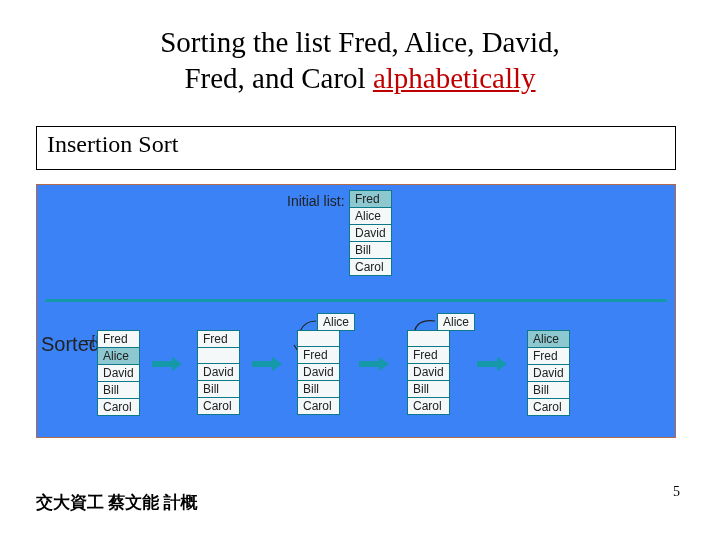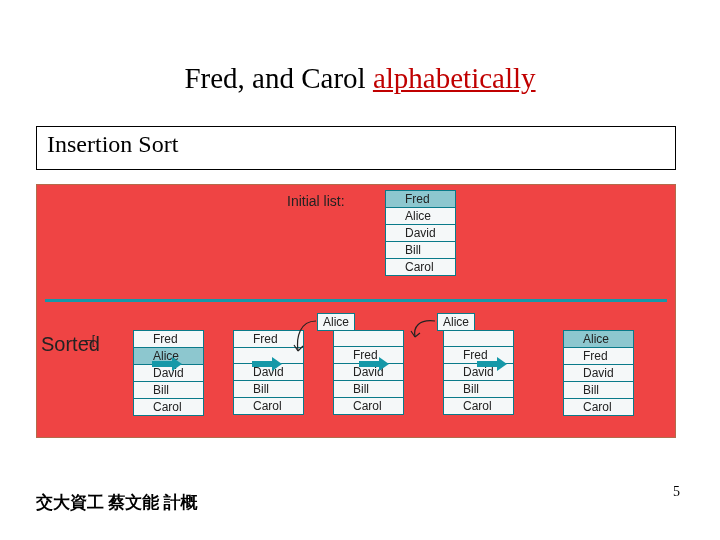--- a/index.html
+++ b/index.html
@@ -1,40 +1,40 @@
 <!DOCTYPE html>
 <html><head>
 <meta charset="utf-8">
 <style>
   * { box-sizing: border-box; margin: 0; padding: 0; }
   body { width: 720px; height: 540px; background: #fff; font-family: "Times New Roman", serif; position: relative; }
   .title { position: absolute; top: 24px; left: 0; width: 720px; text-align: center; font-size: 29px; color: #000; line-height: 1.25; }
   .title .accent { color: #c00000; text-decoration: underline; }
   .subtitle-box { position: absolute; top: 126px; left: 36px; width: 640px; height: 44px; border: 1px solid #000; padding: 4px 10px; font-size: 24px; }
-  .diagram-frame { position: absolute; top: 184px; left: 36px; width: 640px; height: 254px; border: 1px solid #B36B4A; background: #ef4444; }
+  .diagram-frame { position: absolute; top: 184px; left: 36px; width: 640px; height: 254px; border: 1px solid #B36B4A; background: #3b82f6; }
   .footer { position: absolute; left: 36px; bottom: 26px; font-size: 17px; font-weight: bold; margin-top: 20px; }
   .pagenum { position: absolute; right: 40px; bottom: 40px; font-size: 14px; }
   .initial-label { position: absolute; top: 8px; left: 250px; font-family: Arial, sans-serif; font-size: 14px; color: #222; }
   .sorted-label { position: absolute; top: 148px; left: 4px; font-family: Arial, sans-serif; font-size: 20px; color: #222; }
   .sorted-brace { position: absolute; top: 148px; left: 48px; font-family: Arial, sans-serif; font-size: 12px; color: #222; }
   .list-stack { position: absolute; display: flex; flex-direction: column; }
-  .cell { font-family: Arial, sans-serif; font-size: 12px; padding: 1px 19px; border: 1px solid #0a7a8a; margin-top: -1px; min-width: 40px; background: #f5f8f9; color: #222; margin-left: 36px; }
+  .cell { font-family: Arial, sans-serif; font-size: 12px; padding: 1px 5px; border: 1px solid #0a7a8a; margin-top: -1px; min-width: 40px; background: #f5f8f9; color: #222; }
   .cell.teal { background: #8dc7cf; }
   .floater { position: absolute; font-family: Arial, sans-serif; font-size: 12px; padding: 1px 5px; border: 1px solid #0a7a8a; background: #f5f8f9; color: #222; }
   .hsep { position: absolute; left: 8px; right: 8px; top: 114px; height: 0; border-top: 3px solid #1598a8; }
   .arrow { position: absolute; top: 172px; width: 30px; height: 14px; }
   .arrow::before { content: ""; position: absolute; left: 0; right: 6px; top: 4px; height: 6px; background: #1598a8; }
   .arrow::after { content: ""; position: absolute; right: 0; top: 0; width: 0; height: 0; border-left: 10px solid #1598a8; border-top: 7px solid transparent; border-bottom: 7px solid transparent; }
   svg.curve { position: absolute; overflow: visible; }
 </style>
 </head>
 <body>
 
 <div class="title">
-  <br>
+  <span>Sorting the list Fred, Alice, David,</span><br>
   <span>Fred, and Carol </span><span class="accent">alphabetically</span>
 </div>
 
 <div class="subtitle-box">
   <span>Insertion Sort</span>
 </div>
 
 <div class="diagram-frame">
 
   <div class="initial-label">Initial list:</div>

